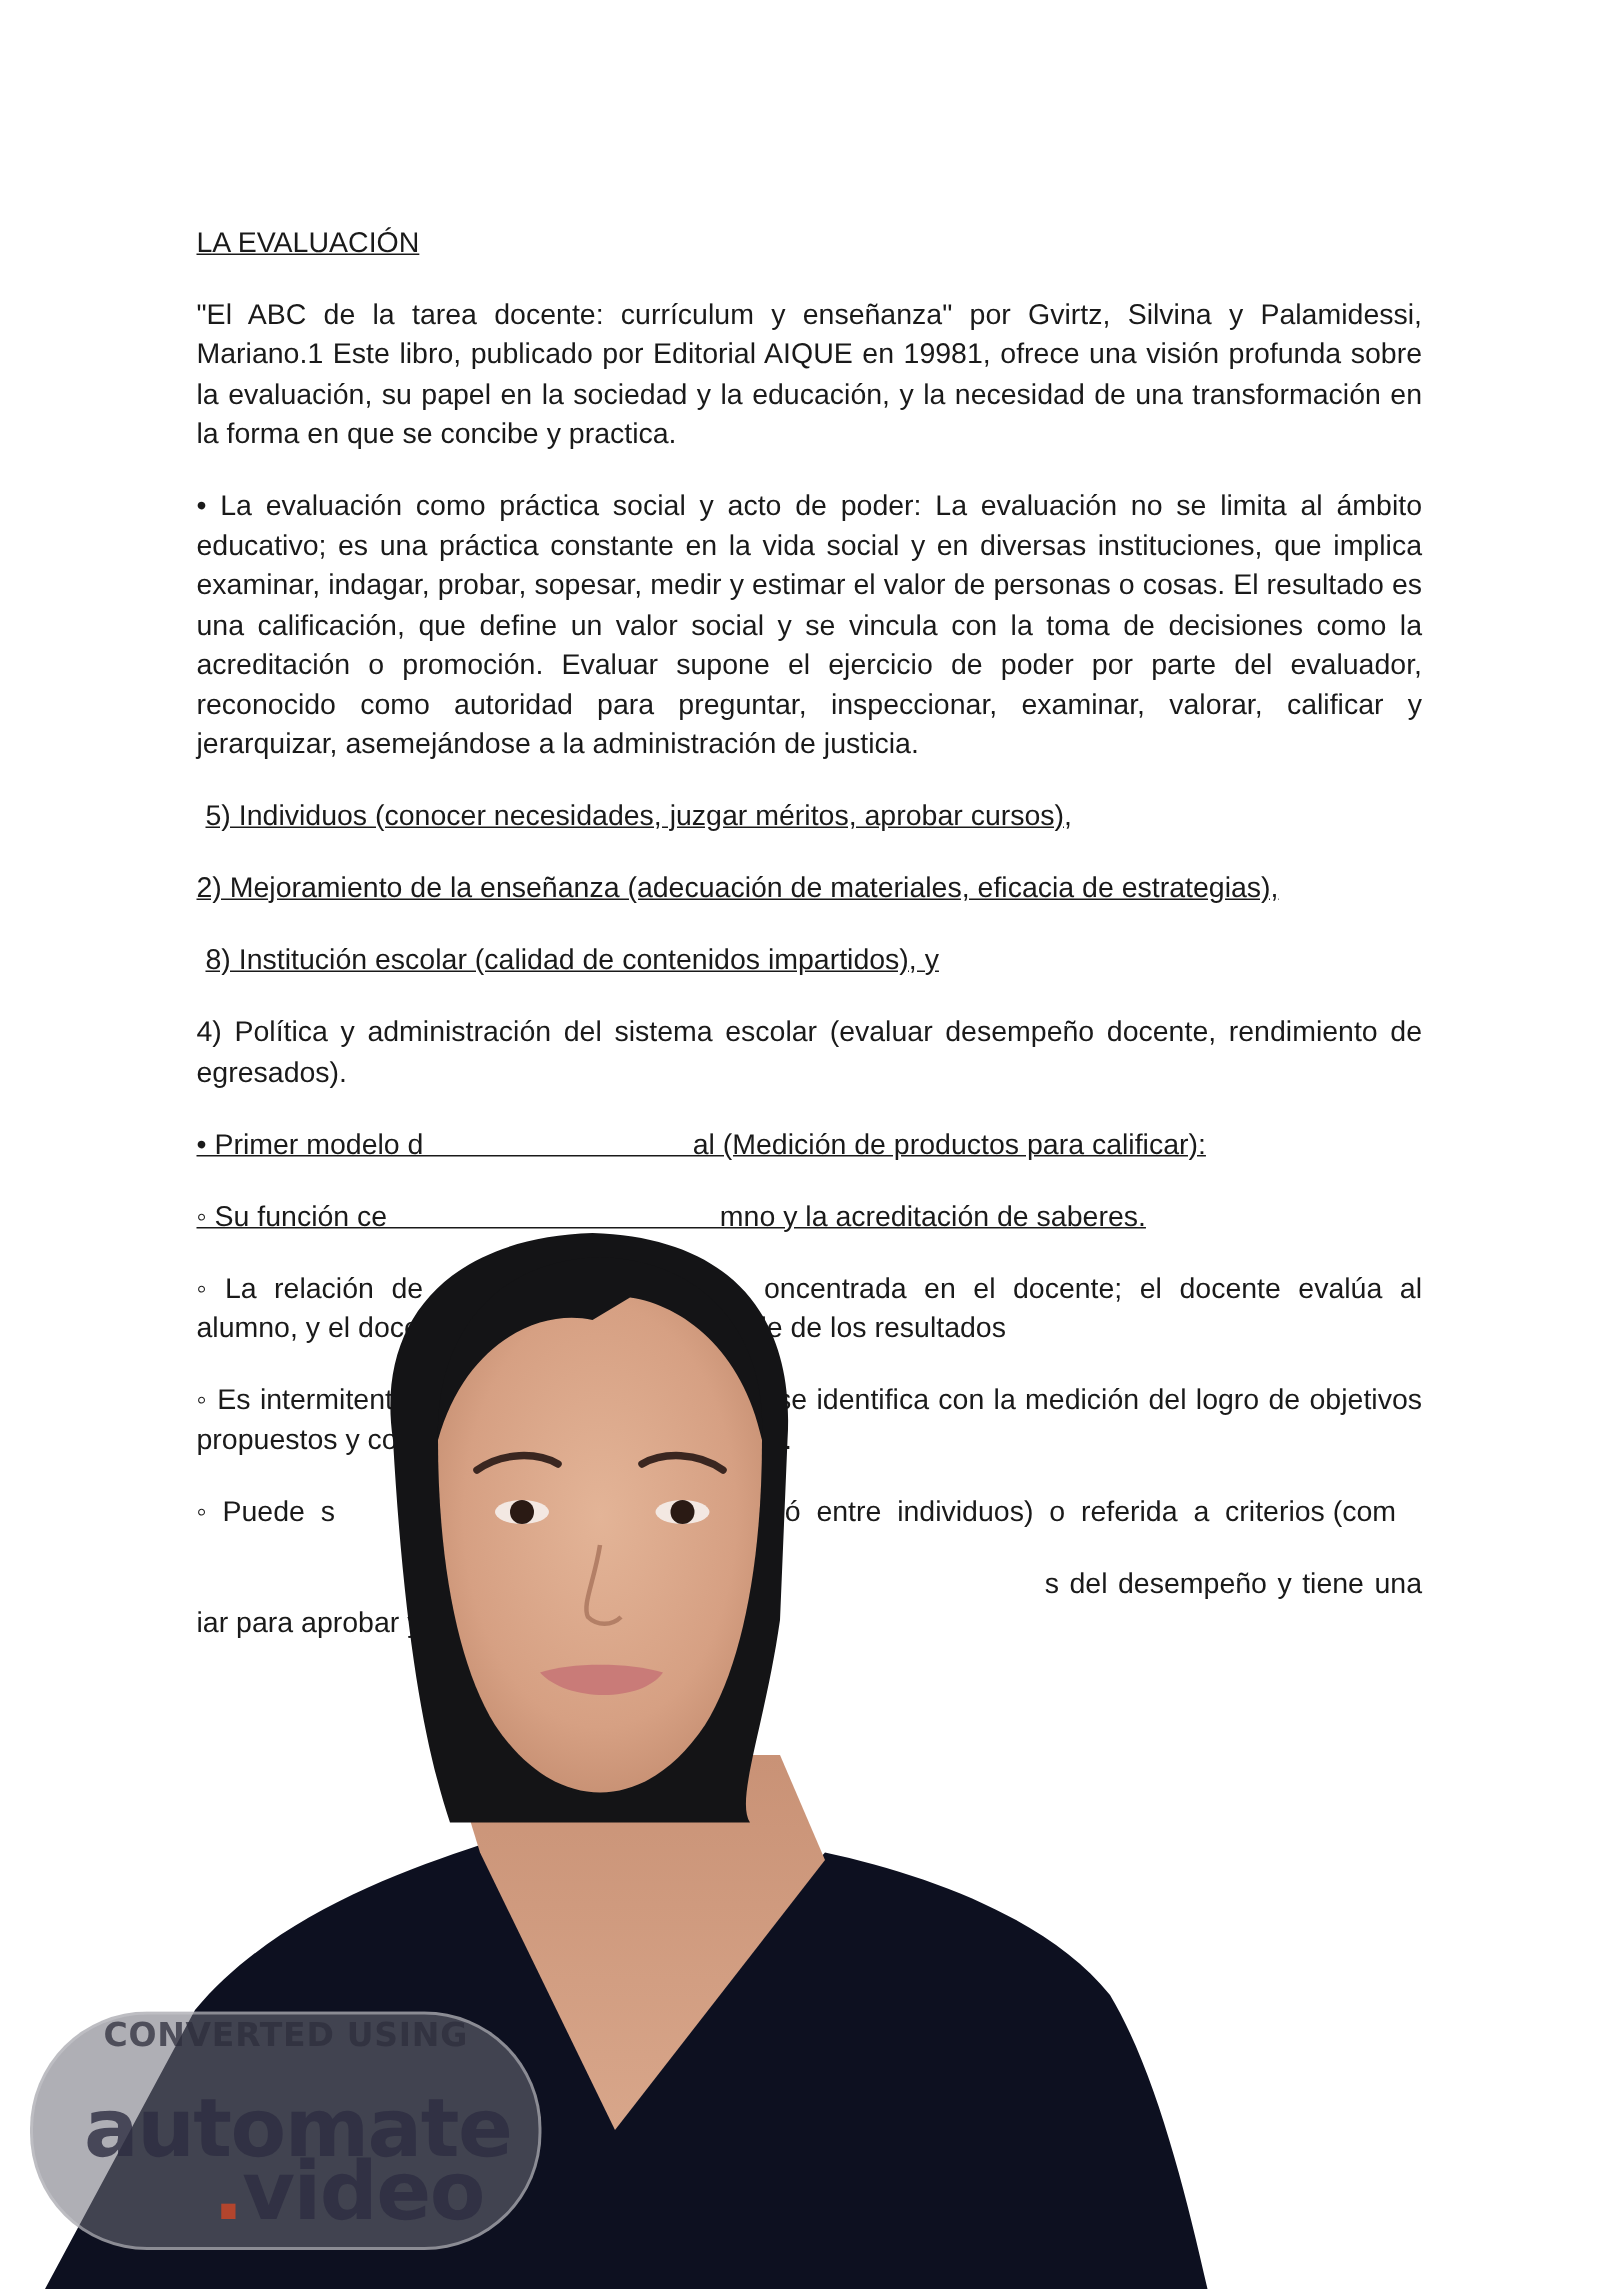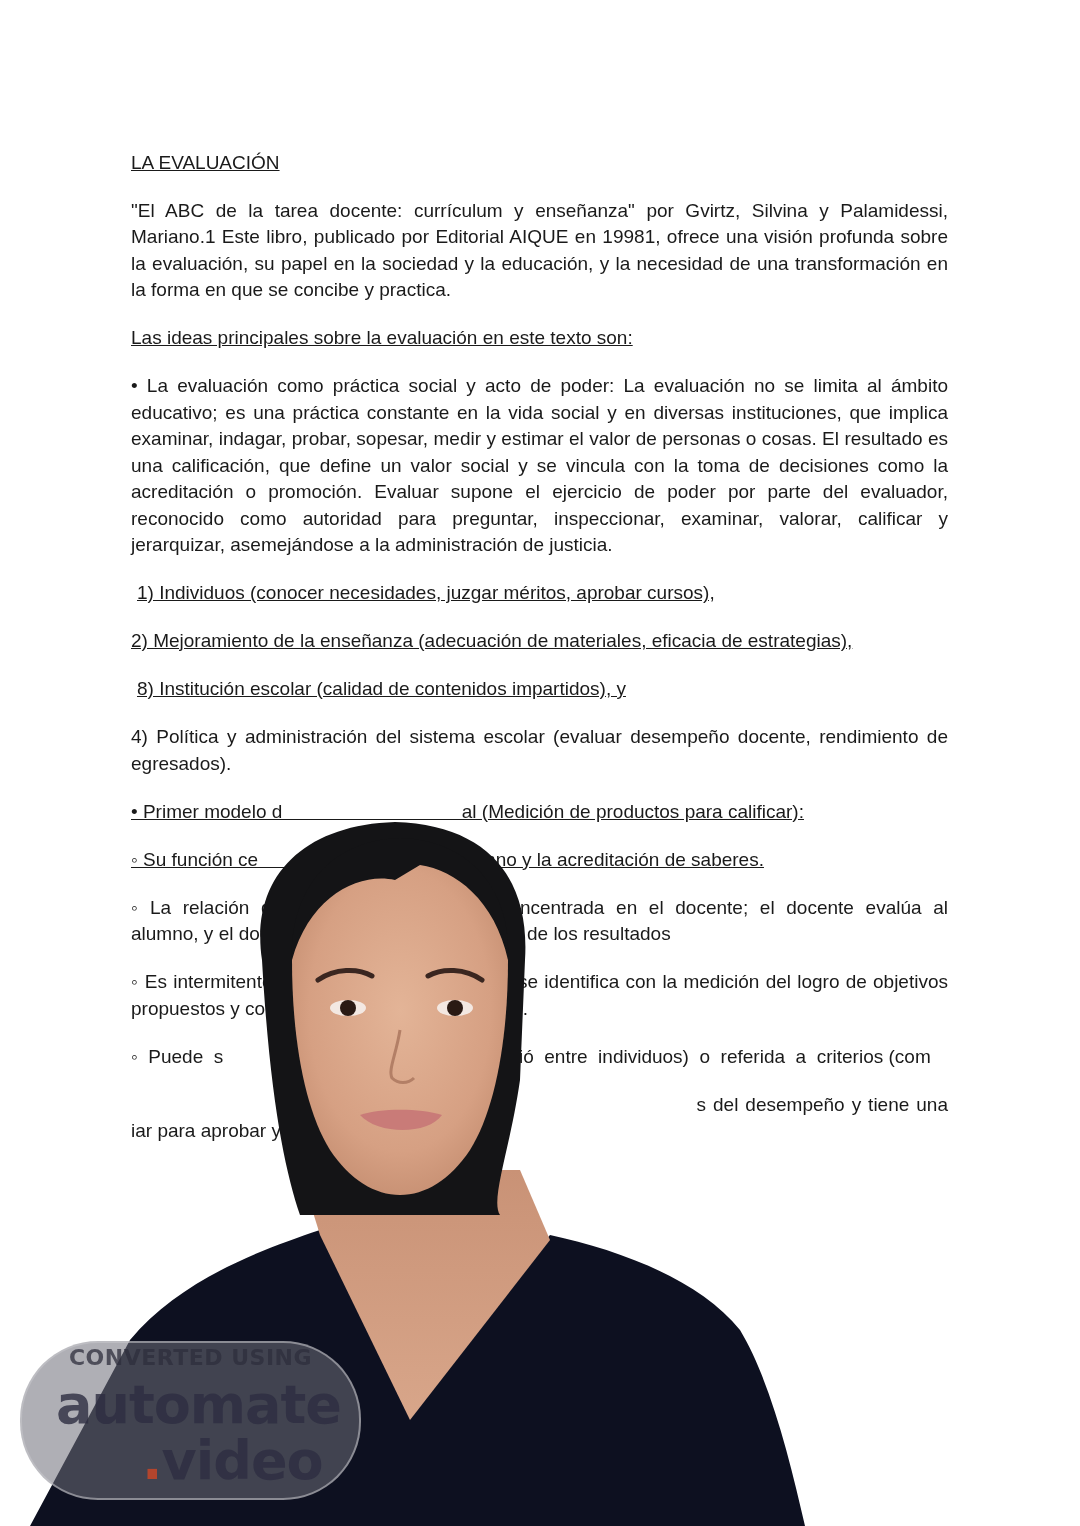--- a/index.html
+++ b/index.html
@@ -29,40 +29,39 @@
     background: rgba(110,110,120,0.55);
     border: 2px solid rgba(200,200,205,0.55);
     text-align: center;
   }
   .wm-top {
     position: absolute; left: 0; right: 0; top: 2px;
     font-family: "DejaVu Sans", sans-serif; font-weight: bold;
     font-size: 22px; letter-spacing: 0.5px; color: rgba(45,45,60,0.75);
   }
   .wm-mid {
-    position: absolute; left: 16px; right: 0; top: 30px;
+    position: absolute; left: 16px; right: 0; top: 44px;
     font-family: "DejaVu Sans", sans-serif; font-weight: bold;
     font-size: 54px; letter-spacing: -1px; color: rgba(45,45,65,0.8);
   }
   .wm-bot {
     position: absolute; left: 120px; top: 86px;
     font-family: "DejaVu Sans", sans-serif; font-weight: bold;
     font-size: 54px; letter-spacing: -1px; color: rgba(45,45,65,0.8);
   }
   .wm-dot { color: #b3452d; }
 </style>
 </head>
 <body>
 
 <div class="page">
   <p class="title left">LA EVALUACIÓN</p>
   <p>"El ABC de la tarea docente: currículum y enseñanza" por Gvirtz, Silvina y Palamidessi, Mariano.1 Este libro, publicado por Editorial AIQUE en 19981, ofrece una visión profunda sobre la evaluación, su papel en la sociedad y la educación, y la necesidad de una transformación en la forma en que se concibe y practica.</p>
-  <p class="left">Las ideas principales sobre la evaluación en este texto son:</p>
   <p>• La evaluación como práctica social y acto de poder: La evaluación no se limita al ámbito educativo; es una práctica constante en la vida social y en diversas instituciones, que implica examinar, indagar, probar, sopesar, medir y estimar el valor de personas o cosas. El resultado es una calificación, que define un valor social y se vincula con la toma de decisiones como la acreditación o promoción. Evaluar supone el ejercicio de poder por parte del evaluador, reconocido como autoridad para preguntar, inspeccionar, examinar, valorar, calificar y jerarquizar, asemejándose a la administración de justicia.</p>
-  <p class="left indent1"> 1) Individuos (conocer necesidades, juzgar méritos, aprobar cursos),</p>
+  <p class="left indent1"> 5) Individuos (conocer necesidades, juzgar méritos, aprobar cursos),</p>
   <p class="left">2) Mejoramiento de la enseñanza (adecuación de materiales, eficacia de estrategias),</p>
   <p class="left indent1"> 8) Institución escolar (calidad de contenidos impartidos), y</p>
   <p>4) Política y administración del sistema escolar (evaluar desempeño docente, rendimiento de egresados).</p>
   <p class="left" style="white-space:pre-wrap">• Primer modelo d                                  al (Medición de productos para calificar):</p>
   <p class="left" style="white-space:pre-wrap">◦ Su función ce                                          mno y la acreditación de saberes.</p>
   <p style="white-space:pre-wrap">◦  La  relación  de                                       oncentrada  en  el  docente;  el  docente  evalúa  al alumno, y el docent                                        le de los resultados</p>
   <p style="white-space:pre-wrap">◦ Es intermitente, u                                    se identifica con la medición del logro de objetivos propuestos y comp                                        es.</p>
   <p style="white-space:pre-wrap">◦  Puede  s                                                        ió  entre  individuos)  o  referida  a  criterios (com</p>
   <p style="white-space:pre-wrap">                                                                                 s del desempeño y tiene una                                                                                 iar para aprobar y no para</p>
 </div>

